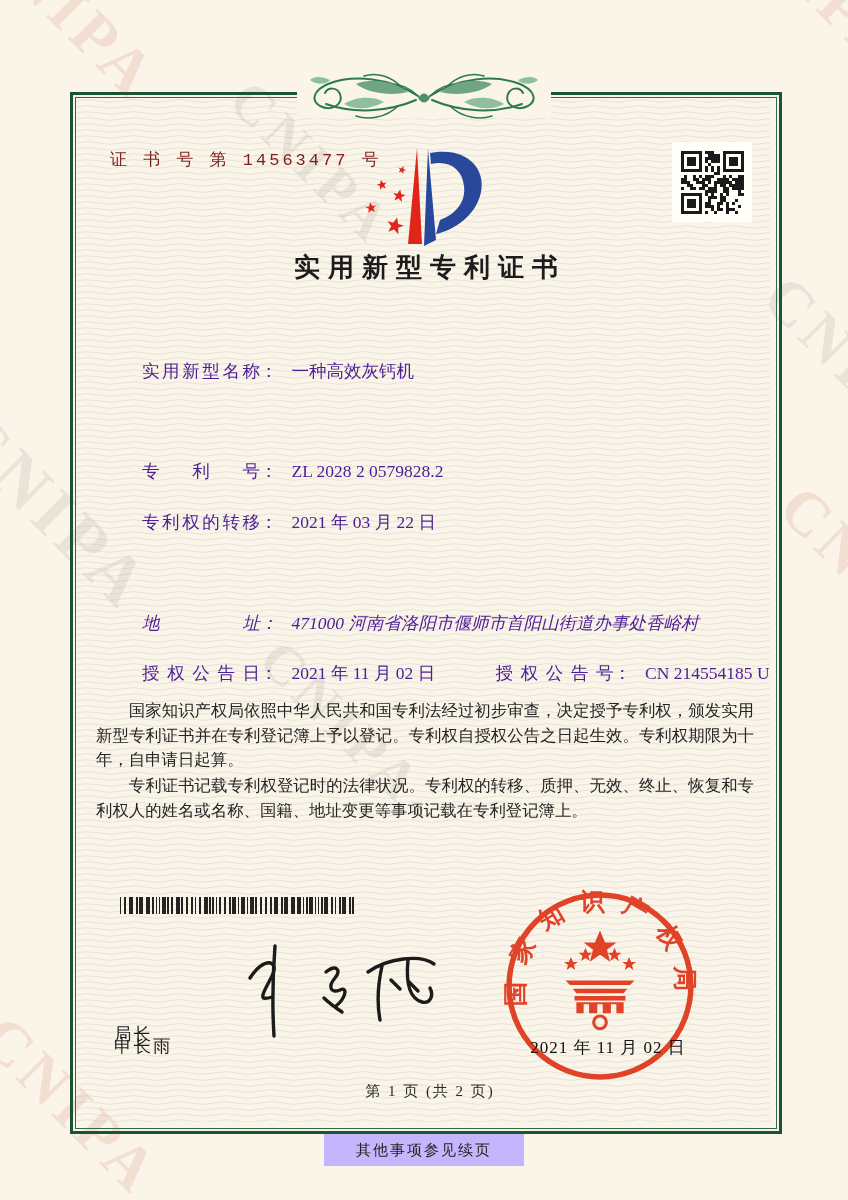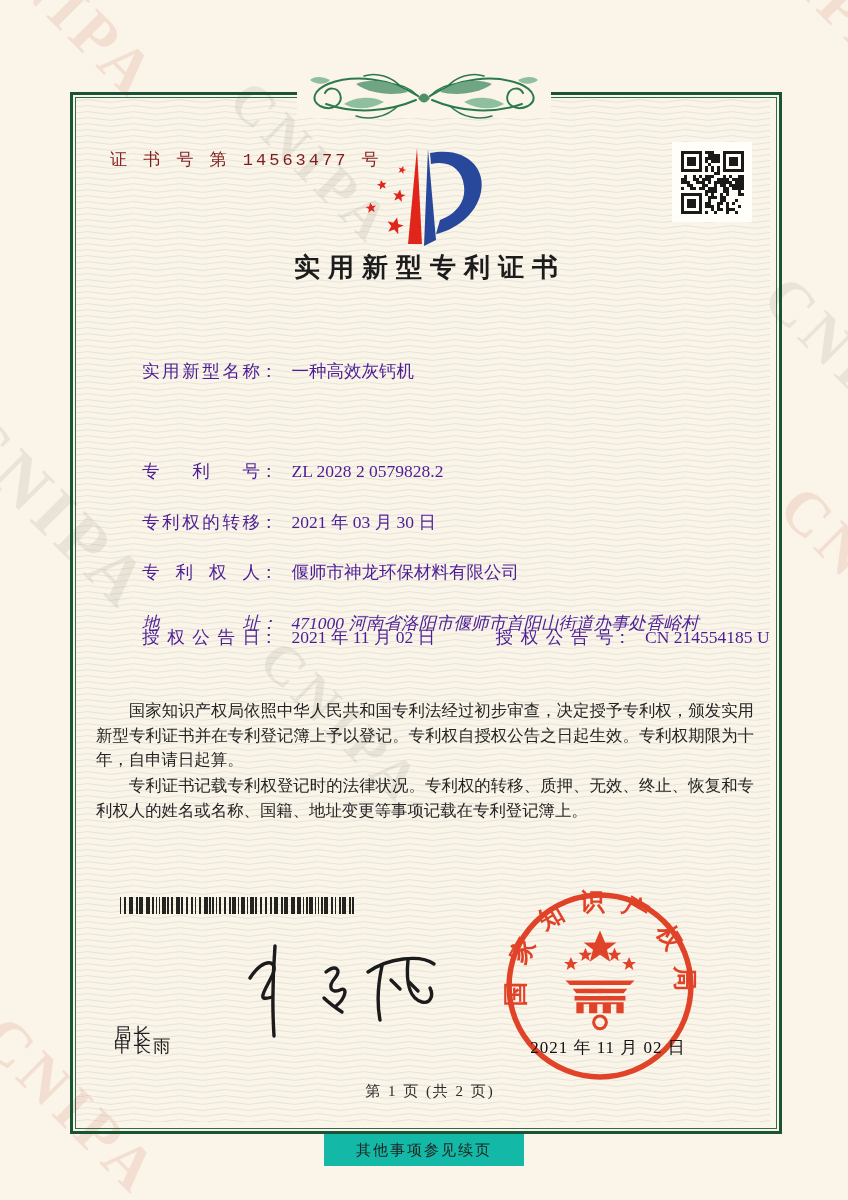--- a/index.html
+++ b/index.html
@@ -64,21 +64,21 @@
   .sealdate{
     position:absolute; left:510px; top:1036px; width:196px; text-align:center;
     font-size:17px; letter-spacing:1px; color:#111; z-index:7; white-space:nowrap;
   }
   .pageno{
     position:absolute; left:0; right:0; top:1082px; text-align:center;
     font-size:15px; letter-spacing:2px; color:#2b2b2b;margin-left:12px;
   }
   .contnote{
     position:absolute; left:324px; top:1134px; width:200px; height:32px;
-    background:#14b8a6; display:flex; align-items:center; justify-content:center;
+    background:#c4b5fd; display:flex; align-items:center; justify-content:center;
     font-size:15px; letter-spacing:2px; color:#1f1f1f; z-index:6;
   }
 </style>
 </head>
 <body>
 
 <div class="page">
 
   <div class="wm rose" style="left:-48px; top:-30px; font-size:64px;">CNIPA</div>
   <div class="wm rose" style="left:700px; top:-58px; font-size:64px;">CNIPA</div>
@@ -391,30 +391,27 @@
 
     <div class="title">实用新型专利证书</div>
 
     <div class="frow" style="top:359px;">
       <span class="flabel">实用新型名称</span><span>：</span><span class="fvalue">一种高效灰钙机</span>
     </div>
     <div class="frow" style="top:459px;">
       <span class="flabel">专利号</span><span>：</span><span class="fvalue">ZL 2028 2 0579828.2</span>
     </div>
     <div class="frow" style="top:510px;">
-      <span class="flabel">专利权的转移</span><span>：</span><span class="fvalue">2021 年 03 月 30 日</span>
-    </div>
-    <div class="frow" style="top:560px;">
-      <span class="flabel">专利权人</span><span>：</span><span class="fvalue">偃师市神龙环保材料有限公司</span>
+      <span class="flabel">专利权的转移</span><span>：</span><span class="fvalue">2021 年 03 月 22 日</span>
     </div>
     <div class="frow" style="top:611px;font-style:italic;">
       <span class="flabel">地址</span><span>：</span><span class="fvalue">471000 河南省洛阳市偃师市首阳山街道办事处香峪村</span>
     </div>
 
-    <div class="frow" style="top:625px;">
+    <div class="frow" style="top:661px;">
       <span class="flabel">授权公告日</span><span>：</span><span class="fvalue">2021 年 11 月 02 日</span>
       <span style="display:inline-block; margin-left:56px;">
         <span class="flabel">授权公告号</span><span>：</span><span class="fvalue">CN 214554185 U</span>
       </span>
     </div>
 
     <div class="para" style="top:774px;">专利证书记载专利权登记时的法律状况。专利权的转移、质押、无效、终止、恢复和专利权人的姓名或名称、国籍、地址变更等事项记载在专利登记簿上。</div>
     <div class="para" style="top:699px;">国家知识产权局依照中华人民共和国专利法经过初步审查，决定授予专利权，颁发实用新型专利证书并在专利登记簿上予以登记。专利权自授权公告之日起生效。专利权期限为十年，自申请日起算。</div>
 
     <div class="barcode" id="barcode">

